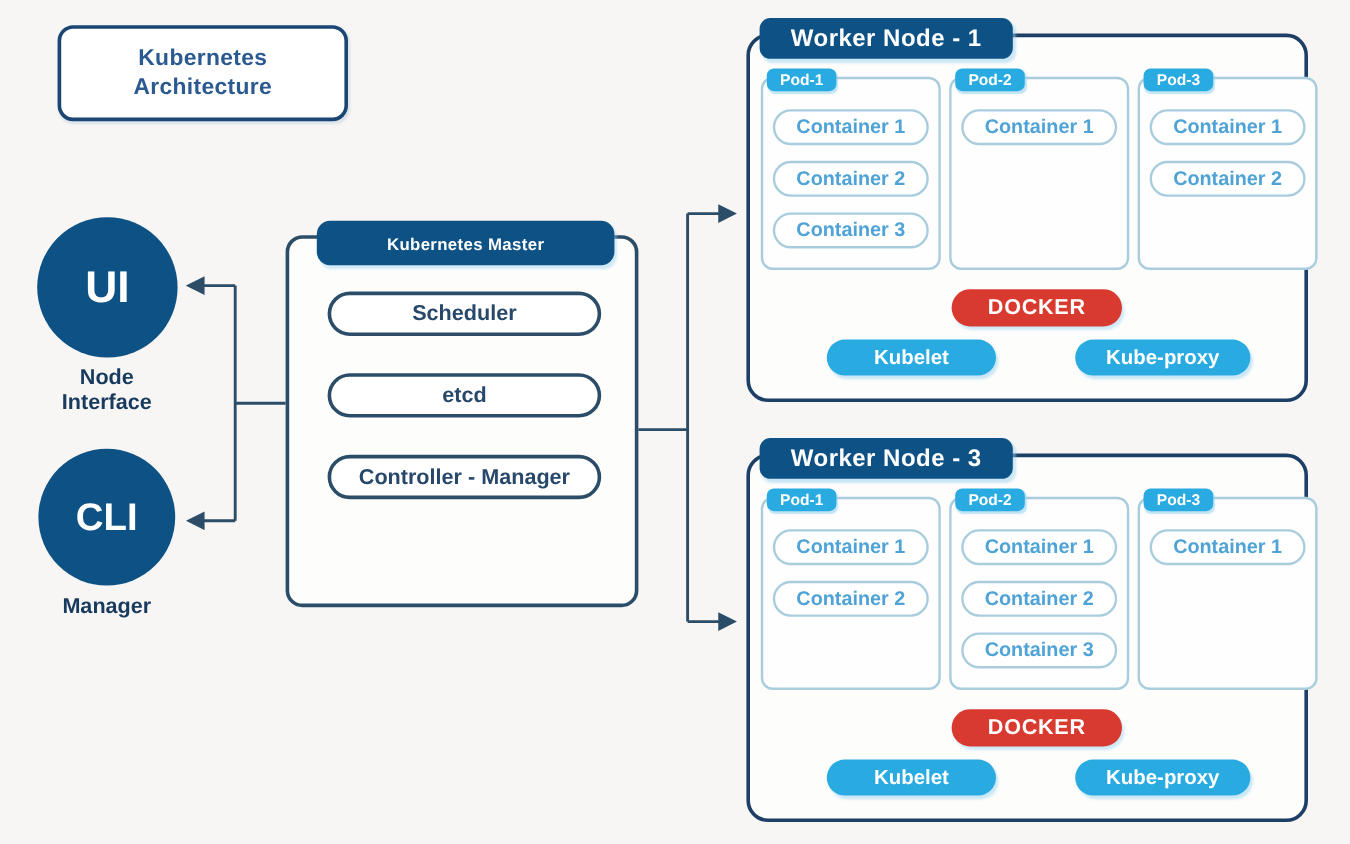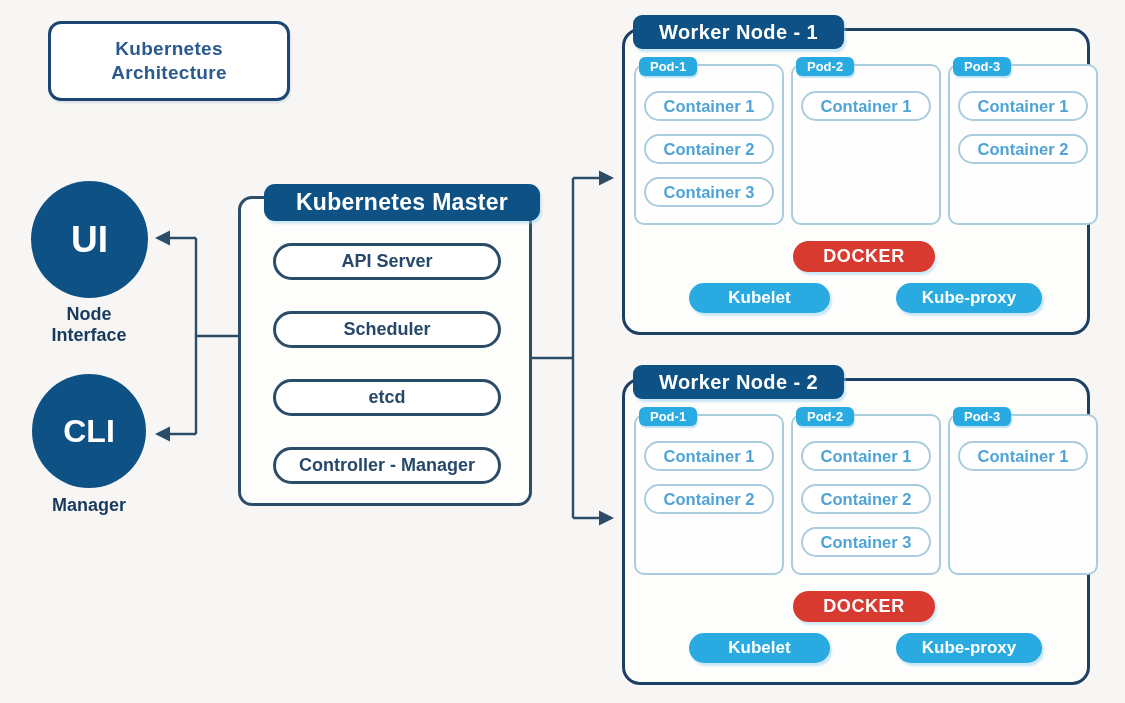--- a/index.html
+++ b/index.html
@@ -44,24 +44,24 @@
   }
   .client-label.ui{left:39px;top:304px;width:100px;}
   .client-label.cli{left:24px;top:495px;width:130px;}
 
   
   .master{
     position:absolute;left:238px;top:196px;width:294px;height:310px;
     background:var(--panel);border:3px solid var(--line);border-radius:14px;
   }
   .master-badge{
-    position:absolute;left:23px;top:-15px;width:276px;height:37px;
+    position:absolute;left:23px;top:-15px;width:248px;height:37px;
     background:var(--navy);border-radius:11px;
     display:flex;align-items:center;justify-content:center;
-    color:#fff;font-size:23px;font-weight:bold;letter-spacing:.3px;
+    color:#fff;font-size:14px;font-weight:bold;letter-spacing:.3px;
     box-shadow:2px 3px 2px rgba(150,210,240,.45);
   }
   .master-btn{
     position:absolute;left:32px;width:228px;height:37px;
     background:#fff;border:3px solid var(--line);border-radius:19px;
     display:flex;align-items:center;justify-content:center;
     color:var(--btn-text);font-size:18px;font-weight:bold;
   }
   .master-btn:nth-of-type(2){top:44px;}
   .master-btn:nth-of-type(3){top:112px;}
@@ -147,21 +147,20 @@
   </div>
   <div class="client-label ui">Node Interface</div>
 
   <div class="circle cli">
     <span>CLI</span>
   </div>
   <div class="client-label cli">Manager</div>
 
   <div class="master">
     <div class="master-badge">Kubernetes Master</div>
-    <div class="master-btn">API Server</div>
     <div class="master-btn">Scheduler</div>
     <div class="master-btn">etcd</div>
     <div class="master-btn">Controller - Manager</div>
   </div>
 
   <div class="node n1">
     <div class="node-badge">Worker Node - 1</div>
     <div class="pods">
       <div class="pod">
         <div class="pod-badge">Pod-1</div>
@@ -178,21 +177,21 @@
         <div class="cpill">Container 1</div>
         <div class="cpill">Container 2</div>
       </div>
     </div>
     <div class="docker">DOCKER</div>
     <div class="agent kubelet">Kubelet</div>
     <div class="agent kubeproxy">Kube-proxy</div>
   </div>
 
   <div class="node n2">
-    <div class="node-badge">Worker Node - 2</div>
+    <div class="node-badge">Worker Node - 3</div>
     <div class="pods">
       <div class="pod">
         <div class="pod-badge">Pod-1</div>
         <div class="cpill">Container 1</div>
         <div class="cpill">Container 2</div>
       </div>
       <div class="pod">
         <div class="pod-badge">Pod-2</div>
         <div class="cpill">Container 1</div>
         <div class="cpill">Container 2</div>

